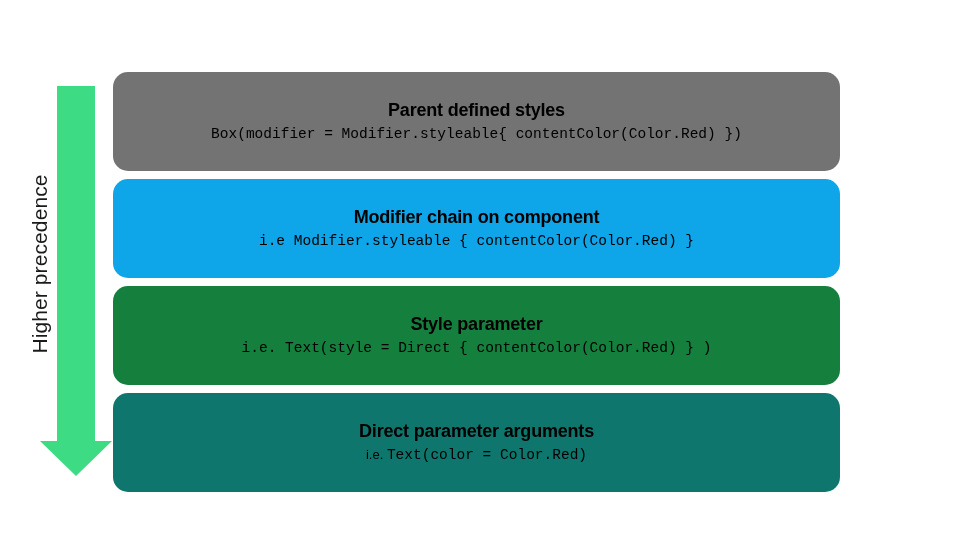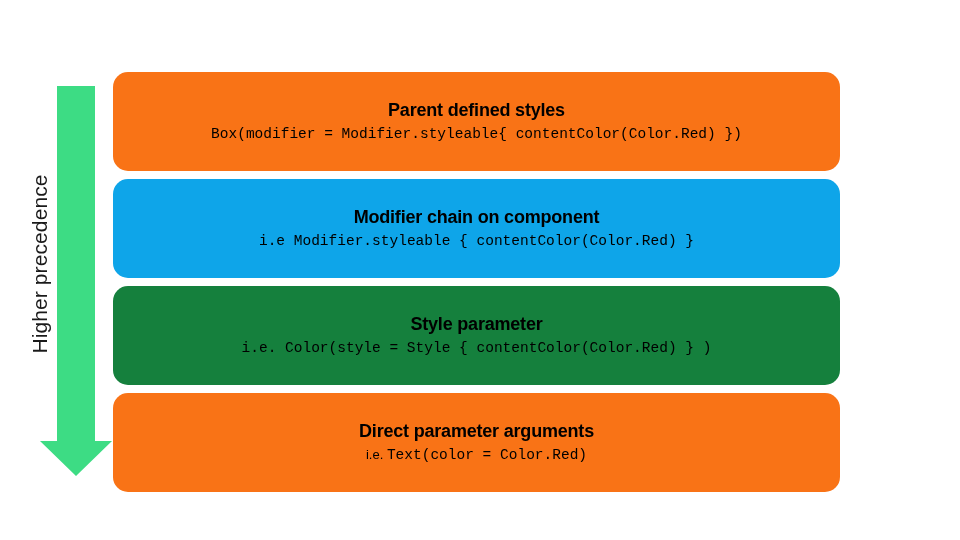--- a/index.html
+++ b/index.html
@@ -101,34 +101,34 @@
 
   <div class="precedence-axis">
     <div class="precedence-label">Higher precedence</div>
     <svg class="arrow-svg" viewBox="0 0 72 390">
       <polygon points="17,0 55,0 55,355 72,355 36,390 0,355 17,355" fill="#3DDC84"></polygon>
     </svg>
   </div>
 
   <div class="stack">
 
-    <div class="layer" style="background:#f97316">
+    <div class="layer" style="background:#737373">
       <div class="layer-title">Parent defined styles</div>
       <div class="layer-code"><span></span><span>Box(modifier = Modifier.styleable{ contentColor(Color.Red) })</span></div>
     </div>
 
     <div class="layer" style="background:#0ea5e9">
       <div class="layer-title">Modifier chain on component</div>
       <div class="layer-code"><span></span><span>i.e Modifier.styleable { contentColor(Color.Red) }</span></div>
     </div>
 
     <div class="layer" style="background:#15803d">
       <div class="layer-title">Style parameter</div>
-      <div class="layer-code"><span></span><span>i.e. Color(style = Style { contentColor(Color.Red) } )</span></div>
+      <div class="layer-code"><span></span><span>i.e. Text(style = Direct { contentColor(Color.Red) } )</span></div>
     </div>
 
-    <div class="layer" style="background:#f97316">
+    <div class="layer" style="background:#0f766e">
       <div class="layer-title">Direct parameter arguments</div>
       <div class="layer-code"><span class="sans-prefix">i.e. </span><span>Text(color = Color.Red)</span></div>
     </div>
 
   </div>
 </div>
 
 </body></html>

